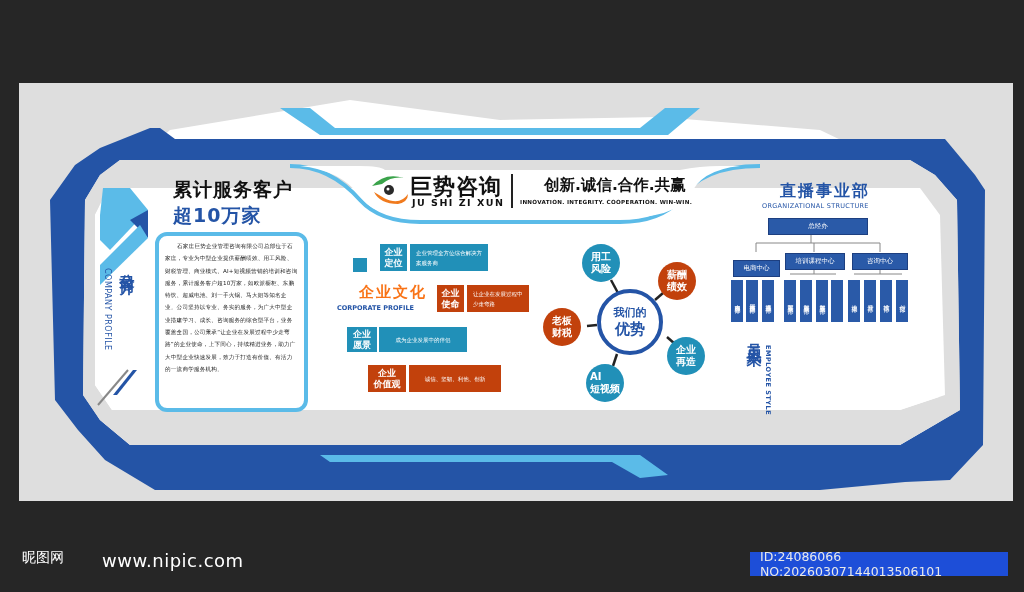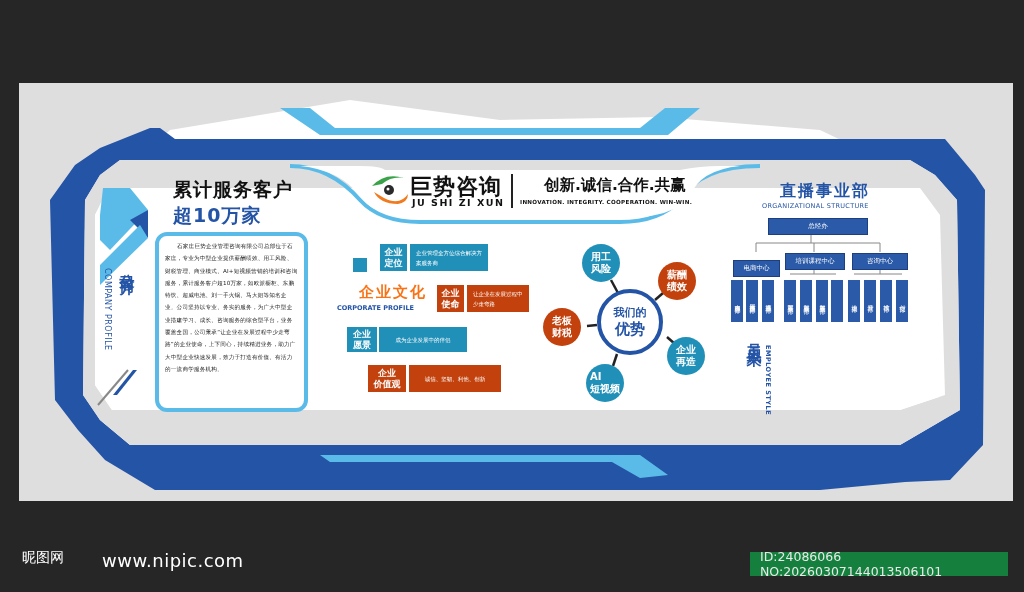--- a/index.html
+++ b/index.html
@@ -35,21 +35,21 @@
   
   .org-title{left:780px;top:181px;font-size:16px;font-weight:bold;color:#2454a6;letter-spacing:2px;}
   .org-en{left:762px;top:202px;font-size:6.5px;font-weight:normal;color:#2454a6;letter-spacing:0.3px;}
   .obox{background:#2a5aa8;color:#fff;font-size:6.5px;display:flex;align-items:center;justify-content:center;border:1px solid #1d3f80;}
   .vbox{background:#2a5aa8;color:#fff;font-size:6px;writing-mode:vertical-rl;display:flex;align-items:center;justify-content:center;letter-spacing:0.5px;}
   .emp-title{left:744px;top:331px;font-size:15px;font-weight:bold;color:#2454a6;writing-mode:vertical-rl;letter-spacing:3px;}
   .emp-en{left:764px;top:345px;font-size:6.5px;font-weight:bold;color:#2454a6;writing-mode:vertical-rl;letter-spacing:0.5px;}
   
   .wm{left:22px;top:549px;font-size:14px;font-weight:normal;color:#fff;}
   .wm-url{left:102px;top:550px;font-size:18px;color:#fff;letter-spacing:0.5px;}
-  .idbox{left:750px;top:552px;width:258px;height:24px;background:#15803d;color:#e8e8e8;font-size:12.5px;display:flex;align-items:center;padding-left:10px;box-sizing:border-box;}
+  .idbox{left:750px;top:552px;width:258px;height:24px;background:#1d4ed8;color:#e8e8e8;font-size:12.5px;display:flex;align-items:center;padding-left:10px;box-sizing:border-box;}
 </style>
 </head>
 <body>
 
 <div class="board"></div>
 
 <svg class="frame" viewBox="0 0 1024 592">
 
   <polygon points="102,191 170,130 350,100 500,120 660,117 820,130 935,185 940,450 880,480 330,482 270,465 100,440 80,240" fill="#fff"></polygon>
 

